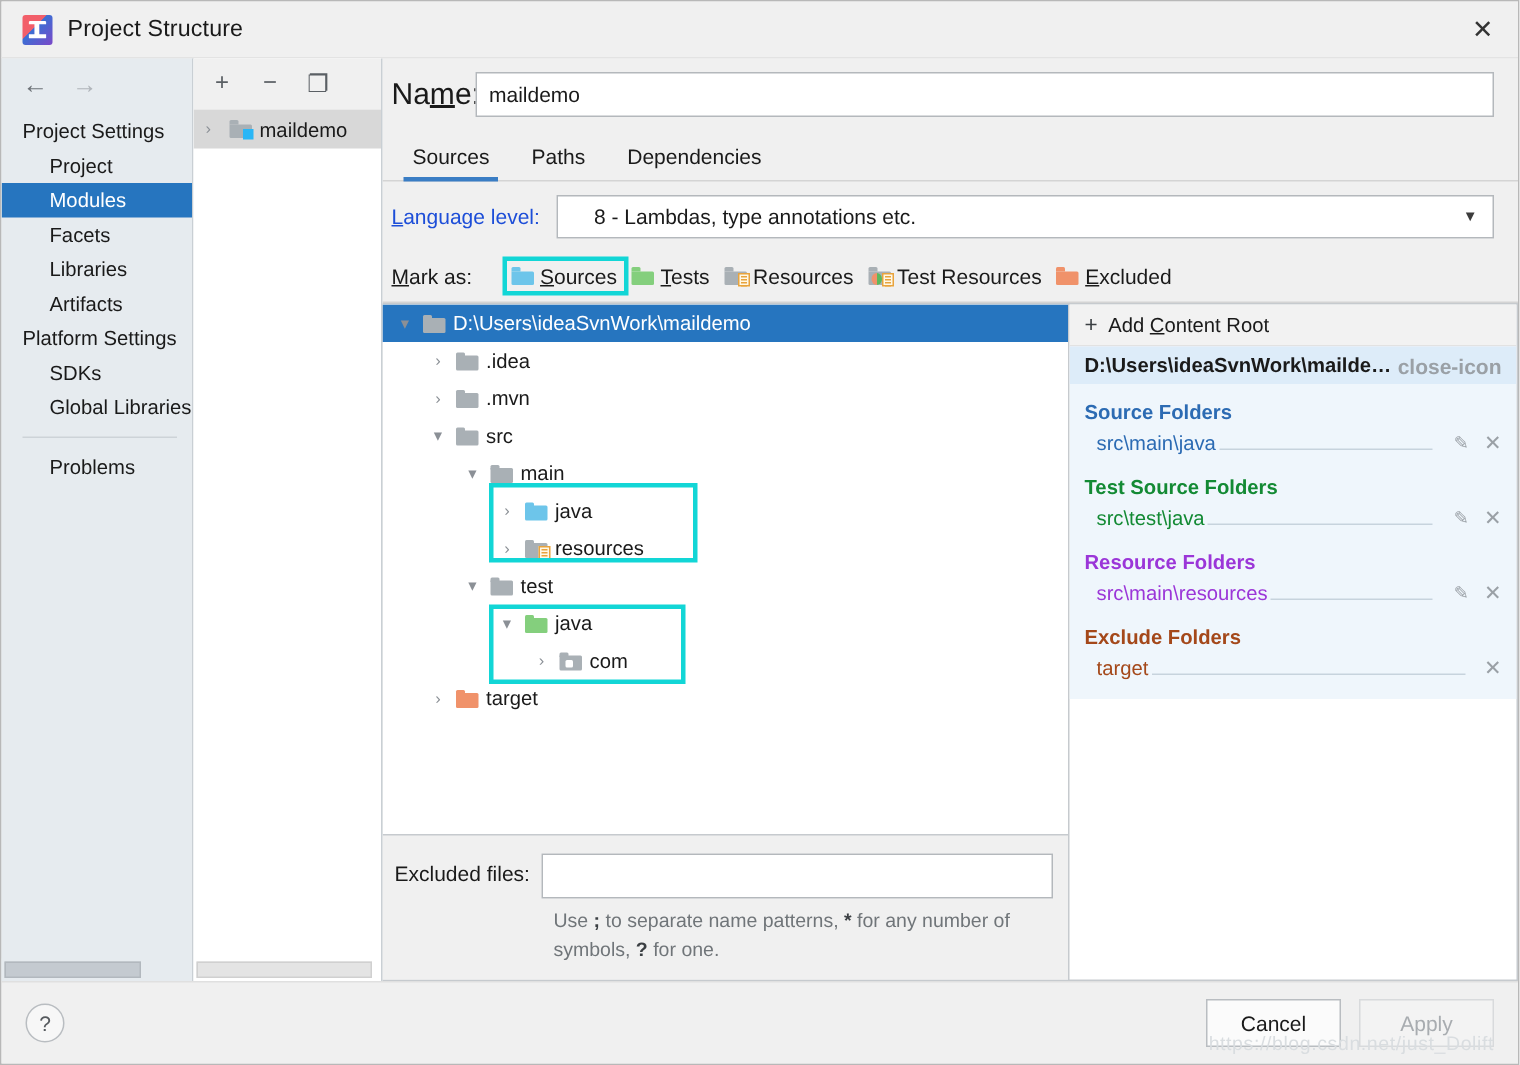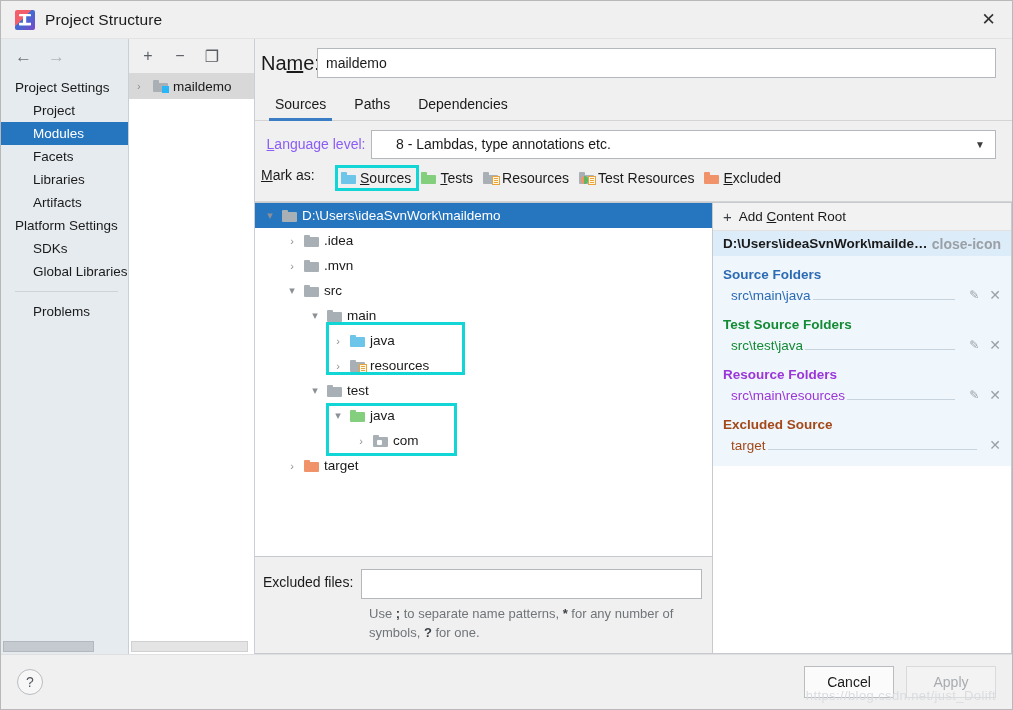--- a/index.html
+++ b/index.html
@@ -132,32 +132,32 @@
   .tab {
     font-size:14px; color:#1a1a1a; padding:0 14px 8px 14px;
     cursor:pointer; position:relative;
   }
   .tab.active::after {
     content:""; position:absolute; left:8px; right:8px; bottom:-1px;
     height:3px; background:#3a7dc4;
   }
 
   .lang-row { display:flex; align-items:center; height:46px; padding:0 16px 0 6px; }
-  .lang-label { font-size:14px; color:#8b5cf6; width:110px;text-align:center; }
+  .lang-label { font-size:14px; color:#1d4ed8; width:110px; }
   .lang-select {
     flex:1; height:29px; border:1px solid #b4b8bc; background:#ffffff;
     display:flex; align-items:center; padding:0 24px;
     font-size:14px; color:#1a1a1a; position:relative; cursor:pointer;
   }
   .lang-select .caret {
     position:absolute; right:10px; font-size:10px; color:#3c3c3c;
   }
 
   .mark-row {
-    display:flex; align-items:flex-start; height:34px; padding-left:6px; gap:0;
+    display:flex; align-items:center; height:34px; padding-left:6px; gap:0;
     font-size:14px; color:#1a1a1a;
   }
   .mark-label { width:76px; }
   .mark-item { display:flex; align-items:center; gap:4px; padding:3px 6px 3px 4px; cursor:pointer; position:relative; }
   .mark-item.boxed { outline:3px solid #12d6d6; outline-offset:-1px; }
 
   
   .fi { width:15px; height:12px; position:relative; display:inline-block; flex:none; }
   .fi .tabb { position:absolute; left:0; top:0; width:6px; height:3px; border-radius:1px 1px 0 0; }
   .fi .bodyb { position:absolute; left:0; top:2.5px; width:15px; height:9.5px; border-radius:0 1px 1px 1px; }
@@ -576,21 +576,21 @@
               <span class="xbtn">✕</span>
             </div>
 
             <div class="grp-title c-res">Resource Folders</div>
             <div class="grp-row">
               <span class="grp-path c-res"><span>src\main\resources</span></span>
               <span class="pencil">✎</span>
               <span class="xbtn">✕</span>
             </div>
 
-            <div class="grp-title c-excl">Excluded Source</div>
+            <div class="grp-title c-excl">Exclude Folders</div>
             <div class="grp-row">
               <span class="grp-path c-excl"><span>target</span></span>
               <span class="xbtn">✕</span>
             </div>
           </div>
         </div>
 
       </div>
     </div>
   </div>

